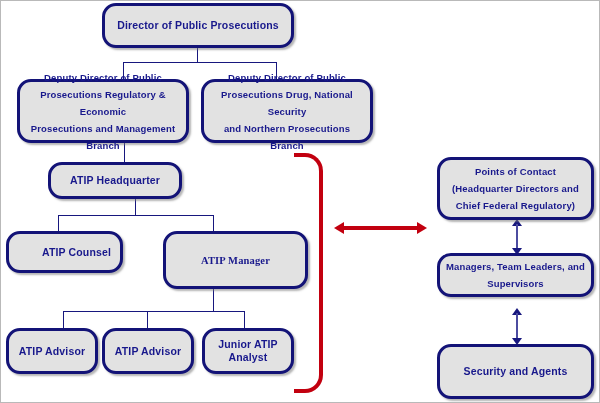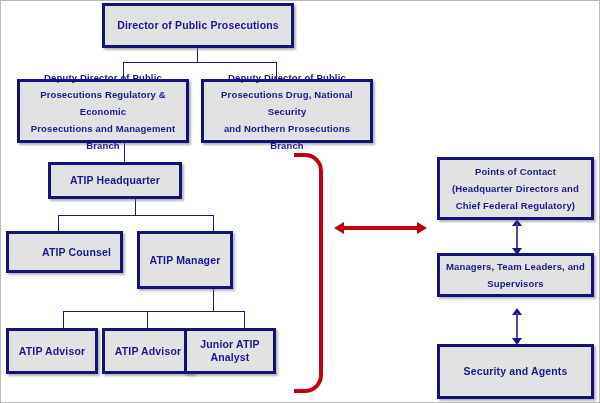--- a/index.html
+++ b/index.html
@@ -17,21 +17,21 @@
     overflow: hidden;
     font-family: "Liberation Sans", sans-serif;
   }
 
   
   .box {
     position: absolute;
     box-sizing: border-box;
     background: #e2e2e2;
     border: 3px solid #131377;
-    border-radius: 0;
+    border-radius: 14px;
     box-shadow: 2px 2px 2px rgba(120,120,120,0.55);
     display: flex;
     align-items: center;
     justify-content: center;
     text-align: center;
     z-index: 3;
   }
   .box .lbl {
     color: #18188c;
     font-weight: bold;
@@ -155,33 +155,33 @@
   </div>
 
   <div class="box big" style="left:47px; top:161px; width:134px; height:37px;">
     <span class="lbl">ATIP Headquarter</span>
   </div>
 
   <div class="box big" style="left:5px; top:230px; width:117px; height:42px;padding-left:24px;">
     <span class="lbl">ATIP Counsel</span>
   </div>
 
-  <div class="box big" style="left:136px; top:230px; width:96px; height:58px;">
+  <div class="box big" style="left:162px; top:230px; width:145px; height:58px;font-family:Liberation Serif, serif;">
     <span class="lbl">ATIP Manager</span>
   </div>
 
   <div class="box big" style="left:5px; top:327px; width:92px; height:46px;">
     <span class="lbl">ATIP Advisor</span>
   </div>
 
   <div class="box big" style="left:101px; top:327px; width:92px; height:46px;">
     <span class="lbl">ATIP Advisor</span>
   </div>
 
-  <div class="box big" style="left:183px; top:327px; width:92px; height:46px;">
+  <div class="box big" style="left:201px; top:327px; width:92px; height:46px;">
     <span class="lbl">Junior ATIP
 Analyst</span>
   </div>
 
   <div class="bracket" style="left:293px; top:152px; width:29px; height:240px;"></div>
 
   <div class="dbl-h" style="left:333px; top:216px; width:93px; height:22px;">
     <span class="shaft"></span>
     <span class="head left"></span>
     <span class="head right"></span>

